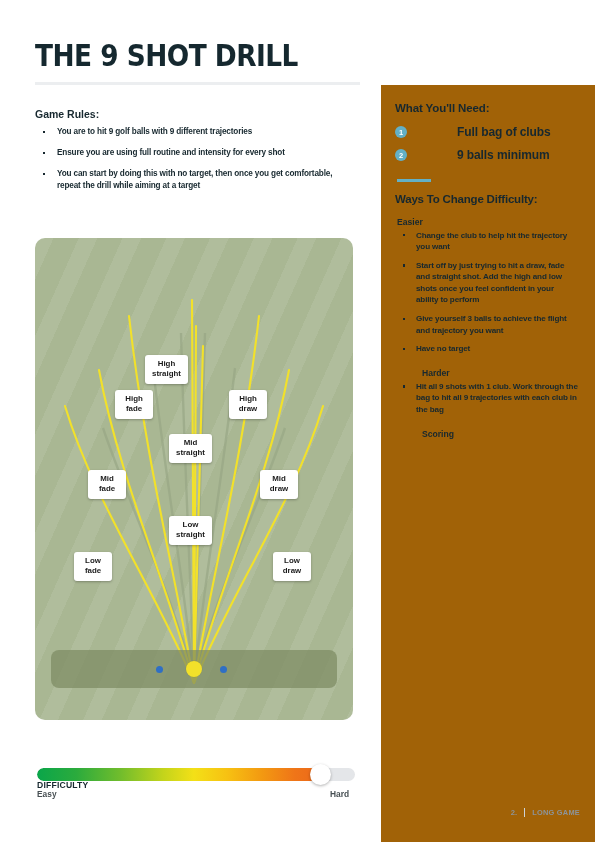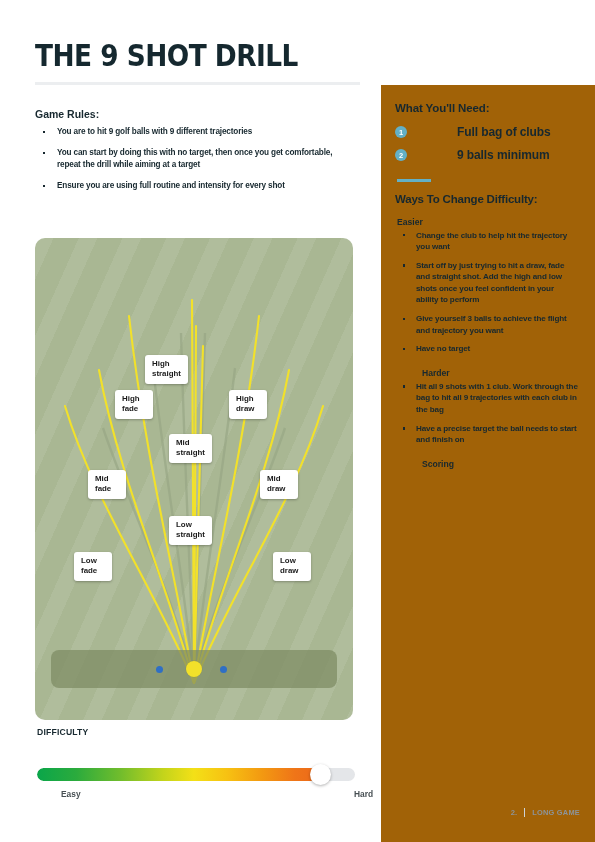--- a/index.html
+++ b/index.html
@@ -129,30 +129,31 @@
     background: #2f6fc4; bottom: 47px;
   }
   .dot.left { left: 121px; }
   .dot.right { left: 185px; }
 
   .tag {
     position: absolute;
     background: #ffffff;
     border-radius: 3px;
     padding: 4px 7px 5px;
+    text-align: center;
     font-size: 7.9px; line-height: 10px;
     font-weight: bold; color: #1b1b1b;
     box-shadow: 0 1px 2.5px rgba(0,0,0,0.28);
     white-space: pre-line;
     min-width: 38px;
   }
 
   
   .diff-label {
-    position: absolute; left: 37px; top: 727px;
+    position: absolute; left: 37px; top: 780px;
     font-size: 8.6px; font-weight: bold; color: #17282f;
     letter-spacing: 0.2px;
   }
   .slider-track {
     position: absolute; left: 37px; top: 768px;
     width: 318px; height: 13px; border-radius: 7px;
     background: #e4e6e9;
     overflow: hidden;
   }
   .slider-fill {
@@ -165,21 +166,21 @@
       #f39a11 80%, #ef7518 92%, #ec6a1a 100%);
   }
   .slider-thumb {
     position: absolute; left: 310px; top: 764px;
     width: 21px; height: 21px; border-radius: 50%;
     background: #ffffff;
     box-shadow: 0 1px 3px rgba(0,0,0,0.3);
   }
   .slider-end {
     position: absolute; top: 789px;
-    font-size: 8.4px; color: #474f53; font-weight: 600; margin-left: 24px;
+    font-size: 8.4px; color: #474f53; font-weight: 600;
   }
   .slider-end.easy { left: 37px; }
   .slider-end.hard { left: 330px; }
 
   
   .footer {
     position: absolute; left: 455px; top: 808px;
     width: 125px; display: flex; align-items: center;
     justify-content: flex-end; gap: 7px;
   }
@@ -191,22 +192,22 @@
 <body>
 
 <div class="page">
 
   <div class="title">THE 9 SHOT DRILL</div>
   <div class="title-rule"></div>
 
   <div class="rules-h">Game Rules:</div>
   <ul class="rules" id="rules-list">
       <li>You are to hit 9 golf balls with 9 different trajectories</li>
+      <li>Ensure you are using full routine and intensity for every shot</li>
       <li>You can start by doing this with no target, then once you get comfortable, repeat the drill while aiming at a target</li>
-      <li>Ensure you are using full routine and intensity for every shot</li>
     </ul>
 
   <div class="field">
 
     <svg width="318" height="482" viewBox="0 0 318 482">
       <defs>
         <g id="shadowpaths"></g>
       </defs>
 
       <g stroke="#97a684" stroke-width="2.4" fill="none" opacity="0.65">
@@ -294,21 +295,20 @@
           <div class="sub-h">Easier</div>
           <ul class="side-list">
             <li>Change the club to help hit the trajectory you want</li>
             <li>Start off by just trying to hit a draw, fade and straight shot. Add the high and low shots once you feel confident in your ability to perform</li>
             <li>Give yourself 3 balls to achieve the flight and trajectory you want</li>
             <li>Have no target</li>
           </ul>
           <div class="sub-h spaced">Harder</div>
           <ul class="side-list">
             <li>Hit all 9 shots with 1 club. Work through the bag to hit all 9 trajectories with each club in the bag</li>
-            <li>Have a precise target the ball needs to start and finish on</li>
           </ul>
           <div class="sub-h spaced">Scoring</div>
         </div>
     </div>
   </aside>
 
   <div class="footer">
     <span class="footer-num">2.</span>
     <span class="footer-sep"></span>
     <span class="footer-sec">LONG GAME</span>

